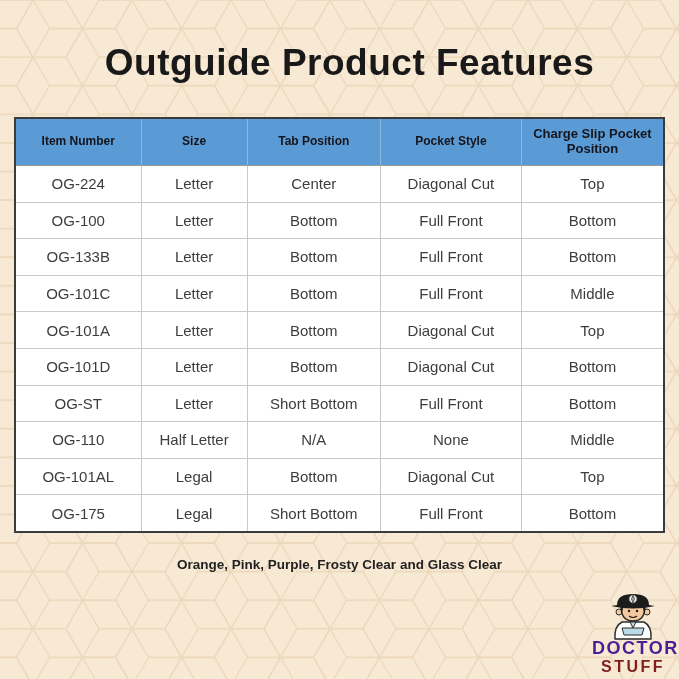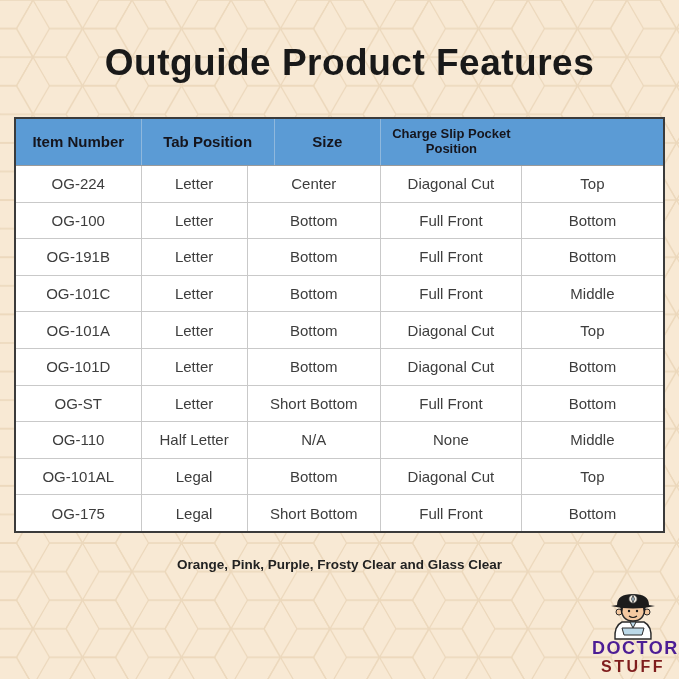--- a/index.html
+++ b/index.html
@@ -20,21 +20,21 @@
     left:14px;top:117px;width:647px;height:412px;
     background:#ffffff;border:2px solid #3b3b3b;
     display:flex;flex-direction:column;
   }
   .thead{
     display:flex;height:46px;flex:0 0 46px;background:#5b9bd5;
     border-bottom:1px solid #9a9a9a;
   }
   .thcell{
     display:flex;align-items:center;justify-content:center;text-align:center;
-    font-weight:700;font-size:15px;color:#15151d;line-height:1.15;
+    font-weight:700;font-size:12px;color:#15151d;line-height:1.15;
     border-right:1px solid #8fb8dd;box-sizing:border-box;padding:0 4px;
   }
   .thcell:last-child{border-right:none;}
   .thcell.small{font-size:13px;}
   .tbody{display:flex;flex-direction:column;flex:1;}
   .trow{display:flex;flex:1;border-bottom:1px solid #c9c9c9;}
   .trow:last-child{border-bottom:none;}
   .tcell{
     display:flex;align-items:center;justify-content:center;text-align:center;
     font-size:15px;color:#3d3d3d;
@@ -75,41 +75,42 @@
     </pattern>
   </defs>
   <rect x="0" y="0" width="679" height="679" fill="url(#rhomb)"></rect>
 </svg>
 
 <div class="layer title">Outguide Product Features</div>
 
 <div class="layer table-wrap">
   <div class="thead">
       <div class="thcell col0">Item Number</div>
+      <div class="thcell col1">Size</div>
       <div class="thcell col2">Tab Position</div>
-      <div class="thcell col1">Size</div>
+      <div class="thcell col3">Pocket Style</div>
       <div class="thcell col4 small">Charge Slip Pocket Position</div>
     </div>
   <div class="tbody">
       <div class="trow">
         <div class="tcell col0">OG-224</div>
         <div class="tcell col1">Letter</div>
         <div class="tcell col2">Center</div>
         <div class="tcell col3">Diagonal Cut</div>
         <div class="tcell col4">Top</div>
       </div>
       <div class="trow">
         <div class="tcell col0">OG-100</div>
         <div class="tcell col1">Letter</div>
         <div class="tcell col2">Bottom</div>
         <div class="tcell col3">Full Front</div>
         <div class="tcell col4">Bottom</div>
       </div>
       <div class="trow">
-        <div class="tcell col0">OG-191B</div>
+        <div class="tcell col0">OG-133B</div>
         <div class="tcell col1">Letter</div>
         <div class="tcell col2">Bottom</div>
         <div class="tcell col3">Full Front</div>
         <div class="tcell col4">Bottom</div>
       </div>
       <div class="trow">
         <div class="tcell col0">OG-101C</div>
         <div class="tcell col1">Letter</div>
         <div class="tcell col2">Bottom</div>
         <div class="tcell col3">Full Front</div>

